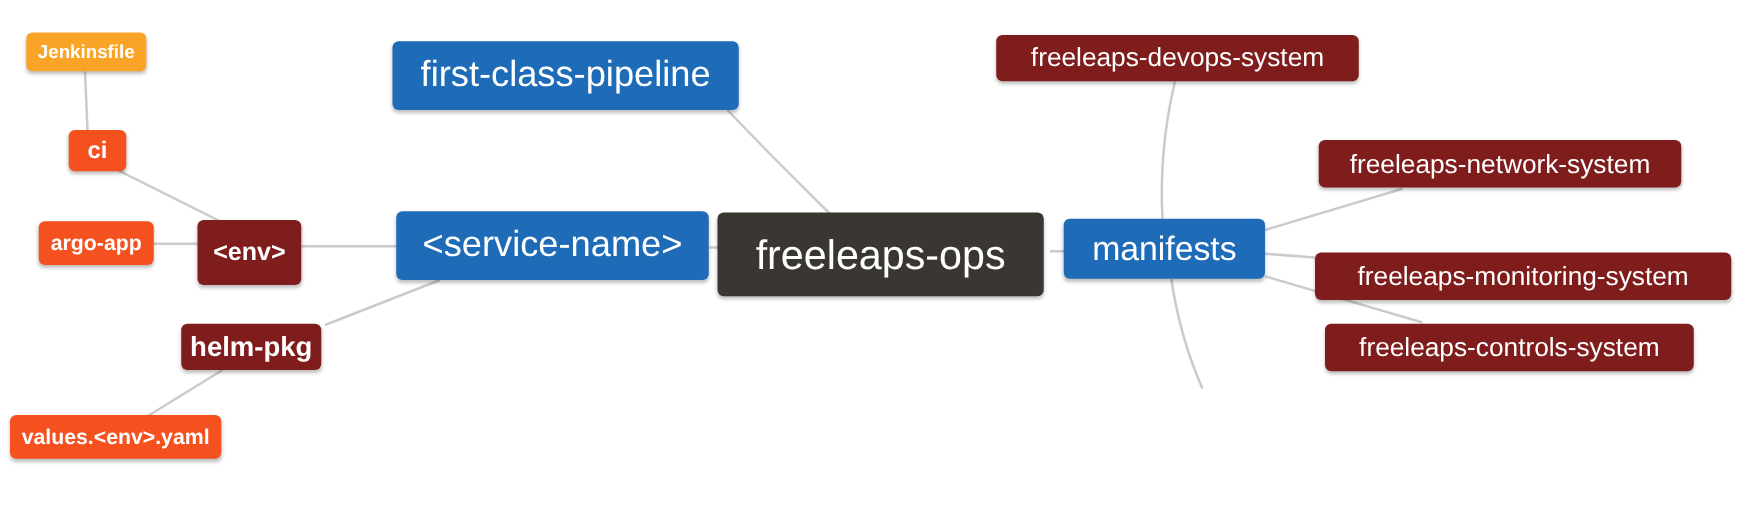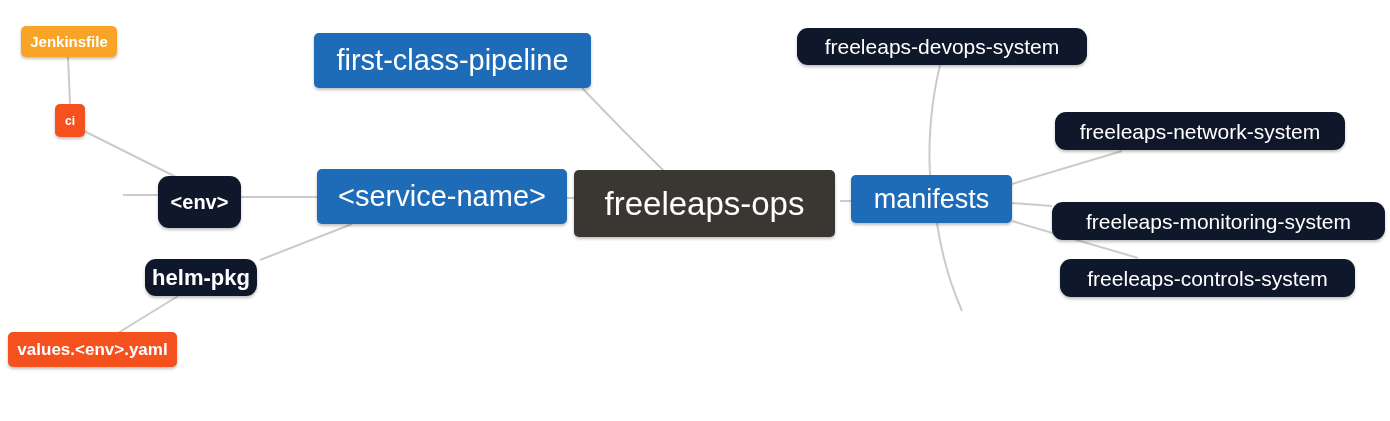--- a/index.html
+++ b/index.html
@@ -30,29 +30,29 @@
     border-radius: 5px;
     box-shadow: 0 2px 3px rgba(0,0,0,0.25);
     white-space: nowrap;
     cursor: pointer;
     line-height: 1;
     box-sizing: border-box;
   }
   
   .lv-root   { background: #3a3733; }
   .lv-blue   { background: #1e6bb8; }
-  .lv-green  { background: #0f172a; border-radius: 11px; }
+  .lv-green  { background: #7f1d1d; }
   .lv-red    { background: #f5511f; }
   .lv-amber  { background: #f9a426; }
   .bold { font-weight: 700; }
   .reg  { font-weight: 400; }
 
   
   .n-jenkinsfile { left: 21px;  top: 26px;  width: 96px;  height: 31px; font-size: 15px; }
-  .n-ci          { left: 55px;  top: 104px; width: 30px;  height: 33px; font-size: 12px; }
+  .n-ci          { left: 55px;  top: 104px; width: 46px;  height: 33px; font-size: 19px; }
   .n-argo        { left: 31px;  top: 177px; width: 92px;  height: 35px; font-size: 17px; }
   .n-env         { left: 158px; top: 176px; width: 83px;  height: 52px; font-size: 20px; }
   .n-helm        { left: 145px; top: 259px; width: 112px; height: 37px; font-size: 22px; }
   .n-values      { left: 8px;   top: 332px; width: 169px; height: 35px; font-size: 17px; }
   .n-pipeline    { left: 314px; top: 33px;  width: 277px; height: 55px; font-size: 29px; }
   .n-service     { left: 317px; top: 169px; width: 250px; height: 55px; font-size: 29px; }
   .n-root        { left: 574px; top: 170px; width: 261px; height: 67px; font-size: 33px; }
   .n-manifests   { left: 851px; top: 175px; width: 161px; height: 48px; font-size: 27px; }
   .n-devops      { left: 797px; top: 28px;  width: 290px; height: 37px; font-size: 21px; }
   .n-network     { left: 1055px;top: 112px; width: 290px; height: 38px; font-size: 21px; }
@@ -77,20 +77,21 @@
     <path d="M840,201 L857,201"></path>
     <path d="M940,65 Q927,120 930,175"></path>
     <path d="M1012,184 L1122,151"></path>
     <path d="M1012,203 L1052,206"></path>
     <path d="M1012,221 L1138,258"></path>
     <path d="M937,223 Q944,270 962,311"></path>
   </svg>
 
   <div class="node lv-amber bold n-jenkinsfile">Jenkinsfile</div>
   <div class="node lv-red   bold n-ci">ci</div>
+  <div class="node lv-red   bold n-argo">argo-app</div>
   <div class="node lv-green bold n-env">&lt;env&gt;</div>
   <div class="node lv-green bold n-helm">helm-pkg</div>
   <div class="node lv-red   bold n-values">values.&lt;env&gt;.yaml</div>
   <div class="node lv-blue  reg  n-pipeline">first-class-pipeline</div>
   <div class="node lv-blue  reg  n-service">&lt;service-name&gt;</div>
   <div class="node lv-root  reg  n-root">freeleaps-ops</div>
   <div class="node lv-blue  reg  n-manifests">manifests</div>
   <div class="node lv-green reg  n-devops">freeleaps-devops-system</div>
   <div class="node lv-green reg  n-network">freeleaps-network-system</div>
   <div class="node lv-green reg  n-monitoring">freeleaps-monitoring-system</div>

